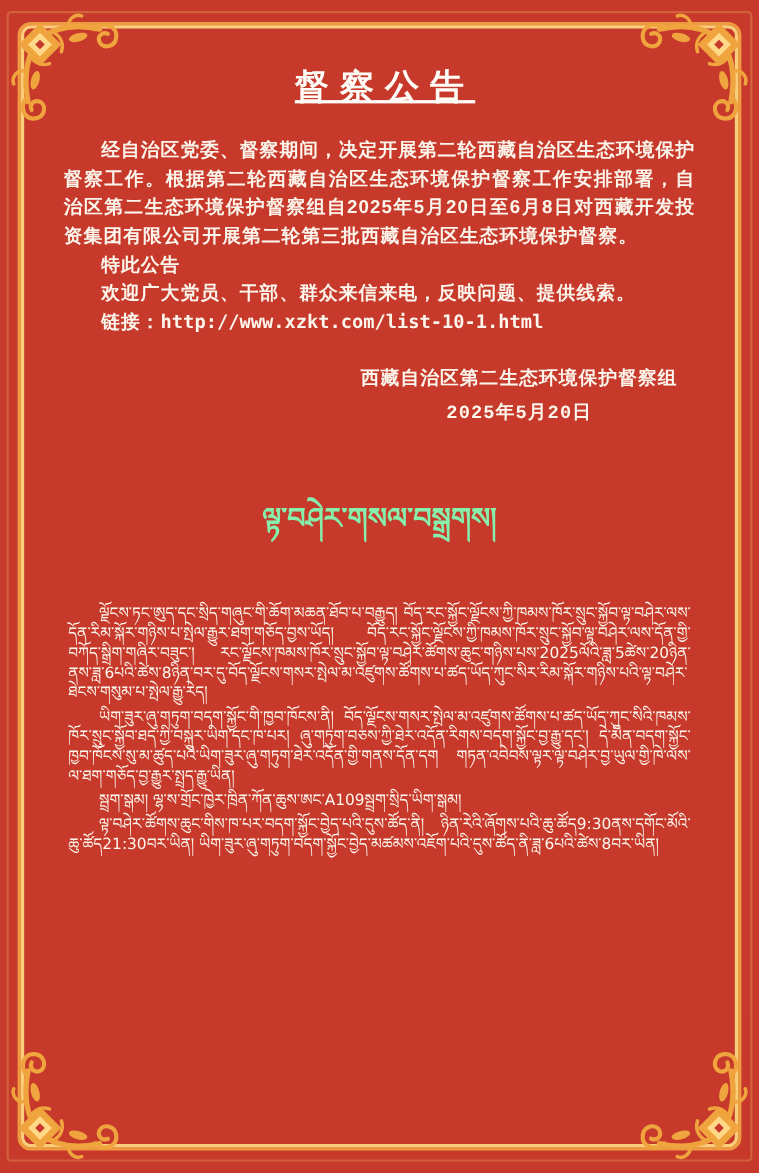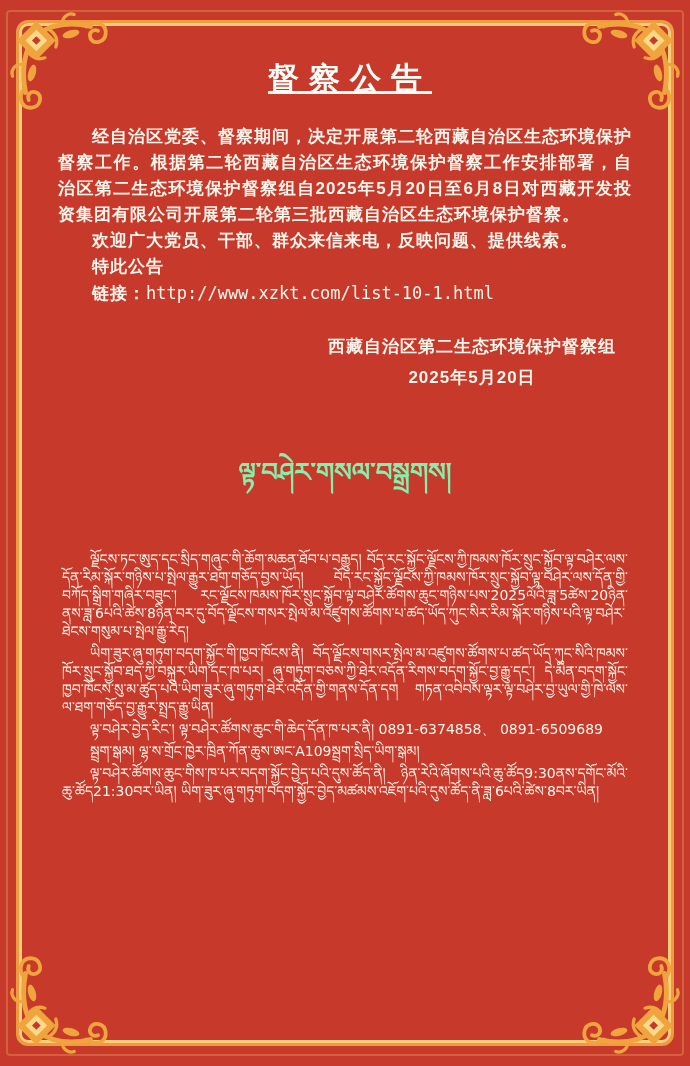--- a/index.html
+++ b/index.html
@@ -50,30 +50,31 @@
     line-height:26px;
     letter-spacing:1px;
     font-weight:600;
     text-align:justify;
     text-indent:2em;
     margin:0;
   }
   .url{
     font-family:"DejaVu Sans Mono","Liberation Mono",monospace;
     letter-spacing:0;
-    font-weight:400;
+    font-weight:700;
   }
   .sign-block{
     width:fit-content;
     margin:24px 16px 0 auto;
     text-align:center;
     font-size:17px;
     font-weight:600;
     line-height:31px;
     letter-spacing:1px;
+    font-family:Liberation Mono, monospace;
   }
   .bo-title{
     text-align:center;
     font-size:26px;
     font-weight:bold;
     margin:50px 0 0 0;
     color:#86efac;
     font-family:Liberation Sans, sans-serif;
   }
   .bo-body{ margin-top:34px; }
@@ -136,33 +137,32 @@
   <svg viewBox="0 0 96 96">
       <use href="#flourish"></use>
     </svg>
 </div>
 
 <div class="content">
 
   <h1 class="title">督察公告</h1>
 
   <p class="zh">经自治区党委、督察期间，决定开展第二轮西藏自治区生态环境保护督察工作。根据第二轮西藏自治区生态环境保护督察工作安排部署，自治区第二生态环境保护督察组自2025年5月20日至6月8日对西藏开发投资集团有限公司开展第二轮第三批西藏自治区生态环境保护督察。</p>
+  <p class="zh">特此公告</p>
   <p class="zh">欢迎广大党员、干部、群众来信来电，反映问题、提供线索。</p>
-  <p class="zh">特此公告</p>
   <p class="zh"><span>链接：</span><span class="url">http://www.xzkt.com/list-10-1.html</span></p>
 
   <div class="sign-block">
     <div>西藏自治区第二生态环境保护督察组</div>
     <div>2025年5月20日</div>
   </div>
 
   <h2 class="bo-title">ལྟ་བཤེར་གསལ་བསྒྲགས།</h2>
 
   <div class="bo-body">
     <p class="bo">ལྗོངས་ཏང་ཨུད་དང་སྲིད་གཞུང་གི་ཆོག་མཆན་ཐོབ་པ་བརྒྱུད། བོད་རང་སྐྱོང་ལྗོངས་ཀྱི་ཁམས་ཁོར་སྲུང་སྐྱོབ་ལྟ་བཤེར་ལས་དོན་རིམ་སྐོར་གཉིས་པ་སྤེལ་རྒྱུར་ཐག་གཅོད་བྱས་ཡོད། བོད་རང་སྐྱོང་ལྗོངས་ཀྱི་ཁམས་ཁོར་སྲུང་སྐྱོབ་ལྟ་བཤེར་ལས་དོན་གྱི་བཀོད་སྒྲིག་གཞིར་བཟུང་། རང་ལྗོངས་ཁམས་ཁོར་སྲུང་སྐྱོབ་ལྟ་བཤེར་ཚོགས་ཆུང་གཉིས་པས་2025ལོའི་ཟླ་5ཚེས་20ཉིན་ནས་ཟླ་6པའི་ཚེས་8ཉིན་བར་དུ་བོད་ལྗོངས་གསར་སྤེལ་མ་འཛུགས་ཚོགས་པ་ཚད་ཡོད་ཀུང་སིར་རིམ་སྐོར་གཉིས་པའི་ལྟ་བཤེར་ཐེངས་གསུམ་པ་སྤེལ་རྒྱུ་རེད།</p>
     <p class="bo">ཡིག་ཟུར་ཞུ་གཏུག་བདག་སྐྱོང་གི་ཁྱབ་ཁོངས་ནི། བོད་ལྗོངས་གསར་སྤེལ་མ་འཛུགས་ཚོགས་པ་ཚད་ཡོད་ཀུང་སིའི་ཁམས་ཁོར་སྲུང་སྐྱོབ་ཐད་ཀྱི་བསྐུར་ཡིག་དང་ཁ་པར། ཞུ་གཏུག་བཅས་ཀྱི་ཐེར་འདོན་རིགས་བདག་སྐྱོང་བྱ་རྒྱུ་དང་། དེ་མིན་བདག་སྐྱོང་ཁྱབ་ཁོངས་སུ་མ་ཚུད་པའི་ཡིག་ཟུར་ཞུ་གཏུག་ཐེར་འདོན་གྱི་གནས་དོན་དག གཏན་འབེབས་ལྟར་ལྟ་བཤེར་བྱ་ཡུལ་གྱི་ཁེ་ལས་ལ་ཐག་གཅོད་བྱ་རྒྱུར་སྤྲད་རྒྱུ་ཡིན།</p>
-    <p class="bo">ལྟ་བཤེར་བྱེད་རིང་། ལྟ་བཤེར་ཚོགས་ཆུང་གི་ཆེད་དོན་ཁ་པར་ནི། 0891-6374858、 0891-6509689</p>
     <p class="bo">སྦྲག་སྒམ། ལྷ་ས་གྲོང་ཁྱེར་ཁྲིན་ཀོན་ཆུས་ཨང་A109སྦྲག་སྲིད་ཡིག་སྒམ།</p>
     <p class="bo">ལྟ་བཤེར་ཚོགས་ཆུང་གིས་ཁ་པར་བདག་སྐྱོང་བྱེད་པའི་དུས་ཚོད་ནི། ཉིན་རེའི་ཞོགས་པའི་ཆུ་ཚོད9:30ནས་དགོང་མོའི་ཆུ་ཚོད21:30བར་ཡིན། ཡིག་ཟུར་ཞུ་གཏུག་བདག་སྐྱོང་བྱེད་མཚམས་འཇོག་པའི་དུས་ཚོད་ནི་ཟླ་6པའི་ཚེས་8བར་ཡིན།</p>
 
   </div>
 
 </div>
 
 </body></html>

